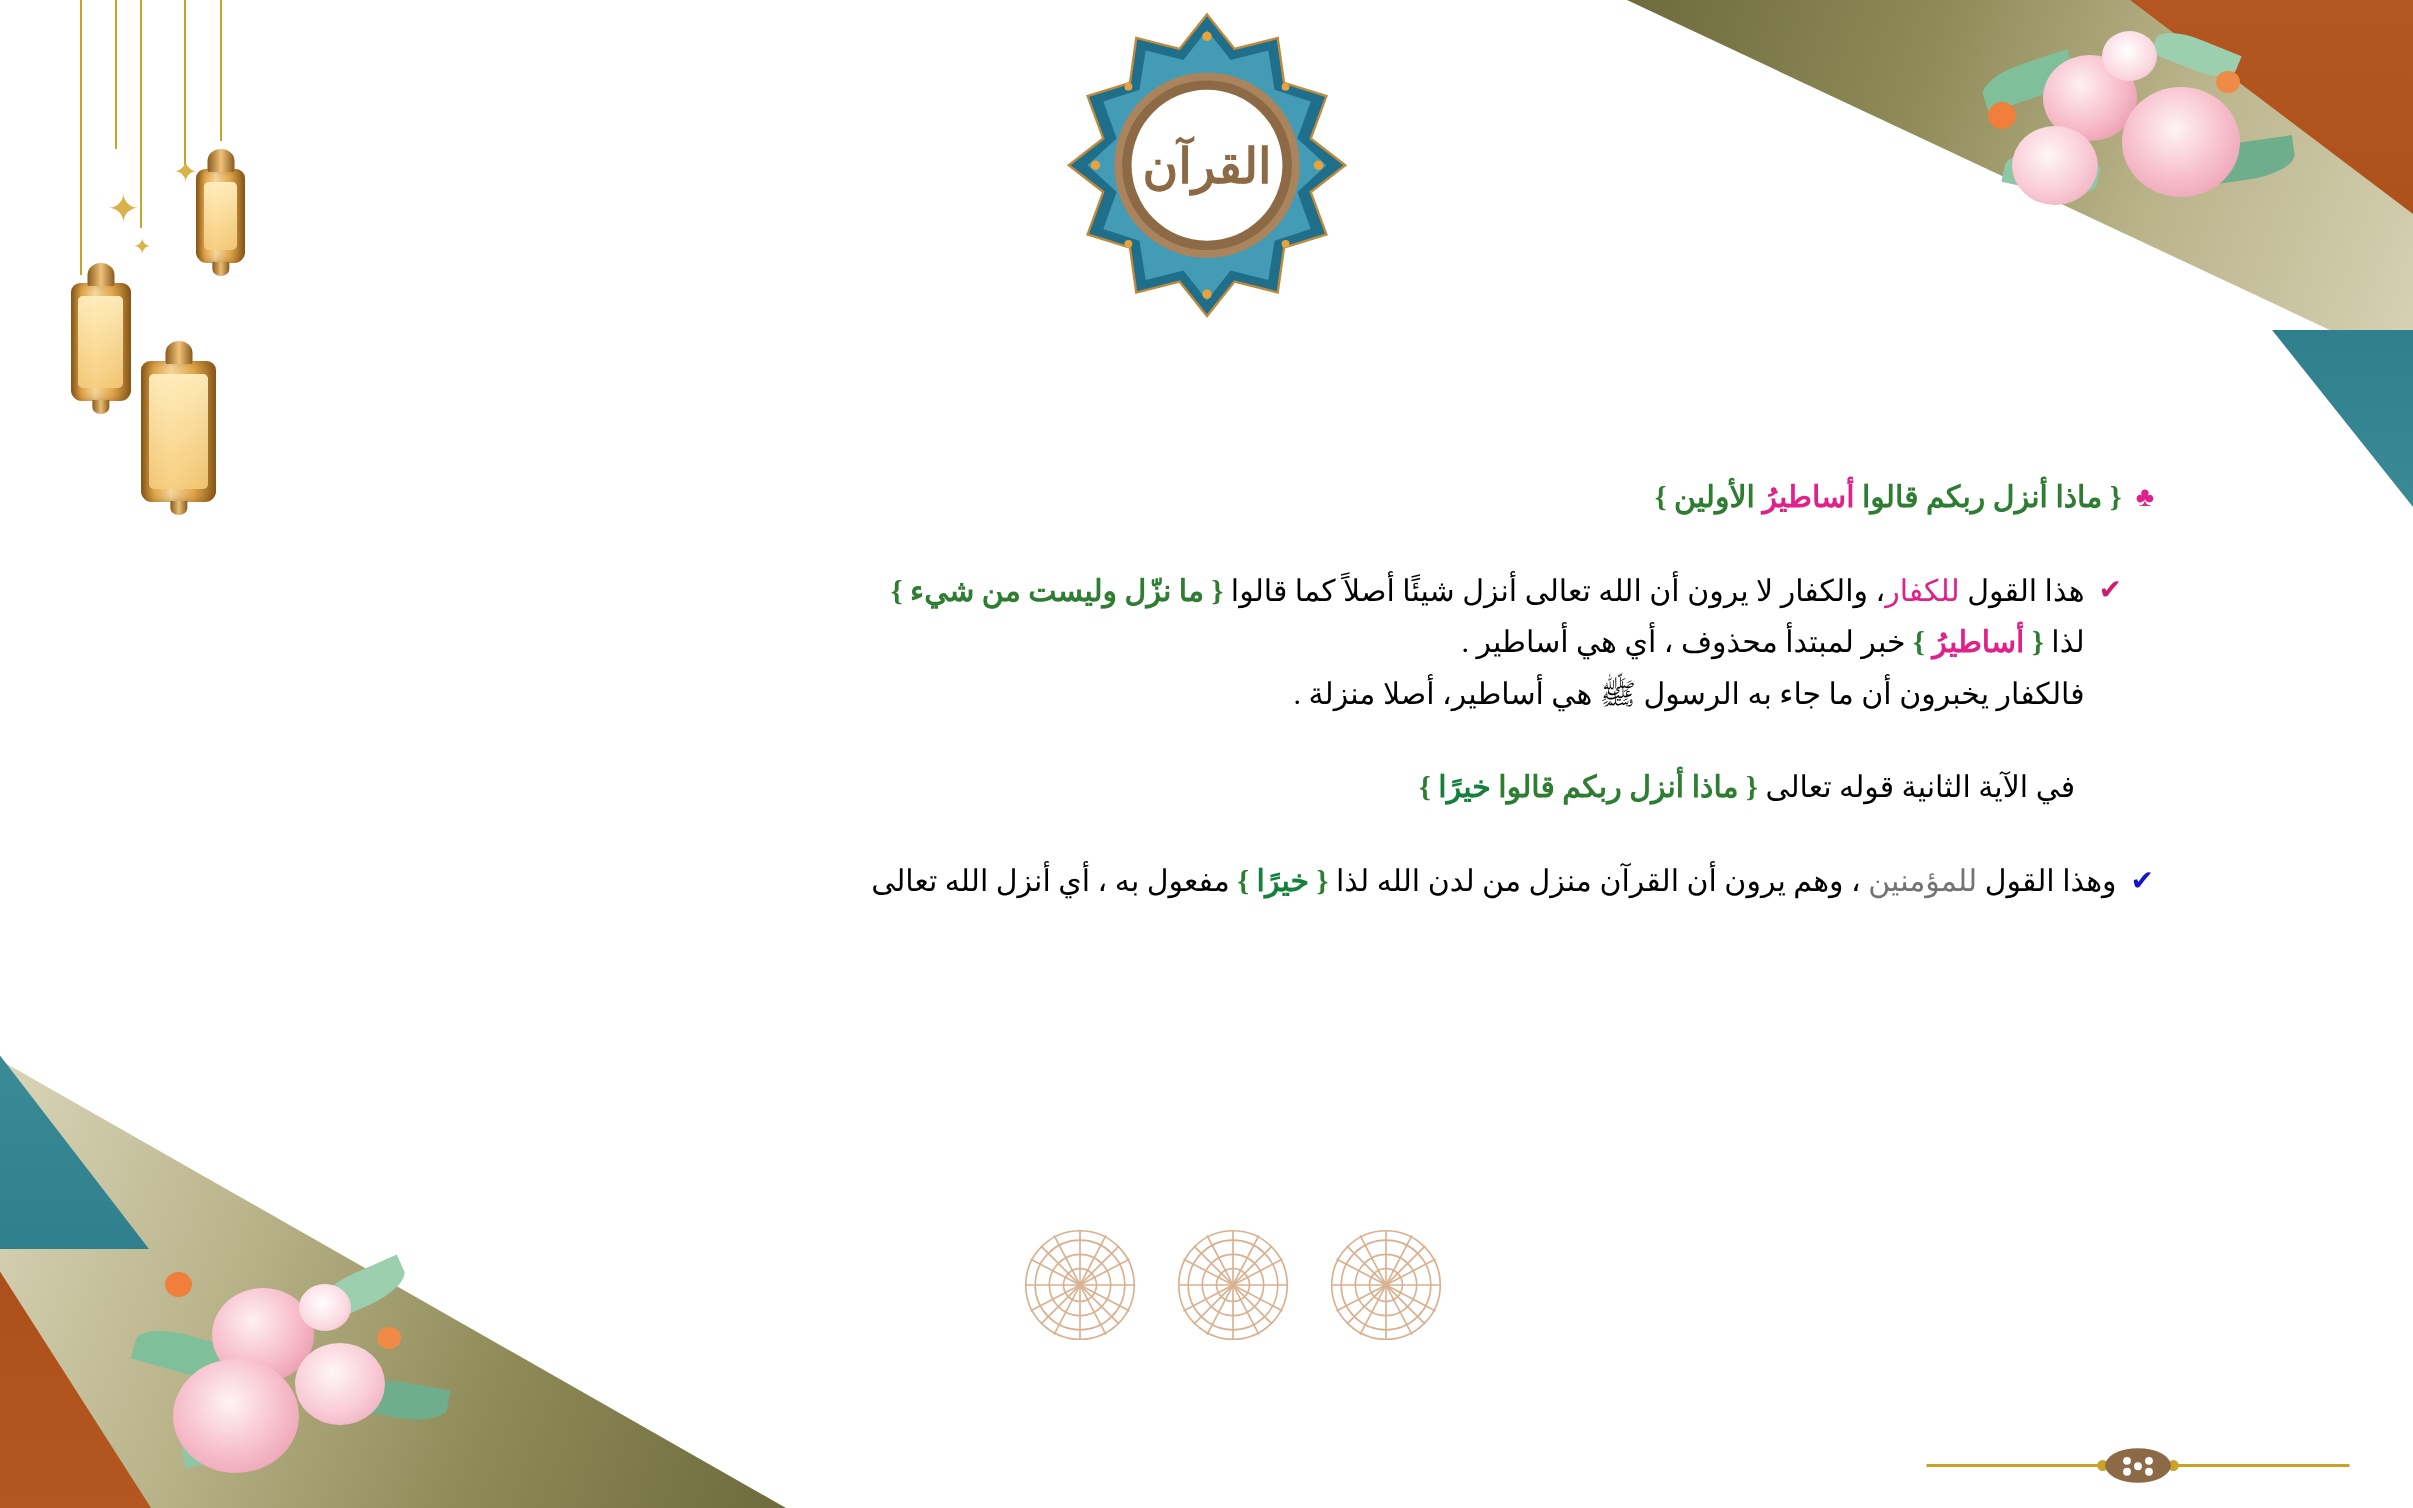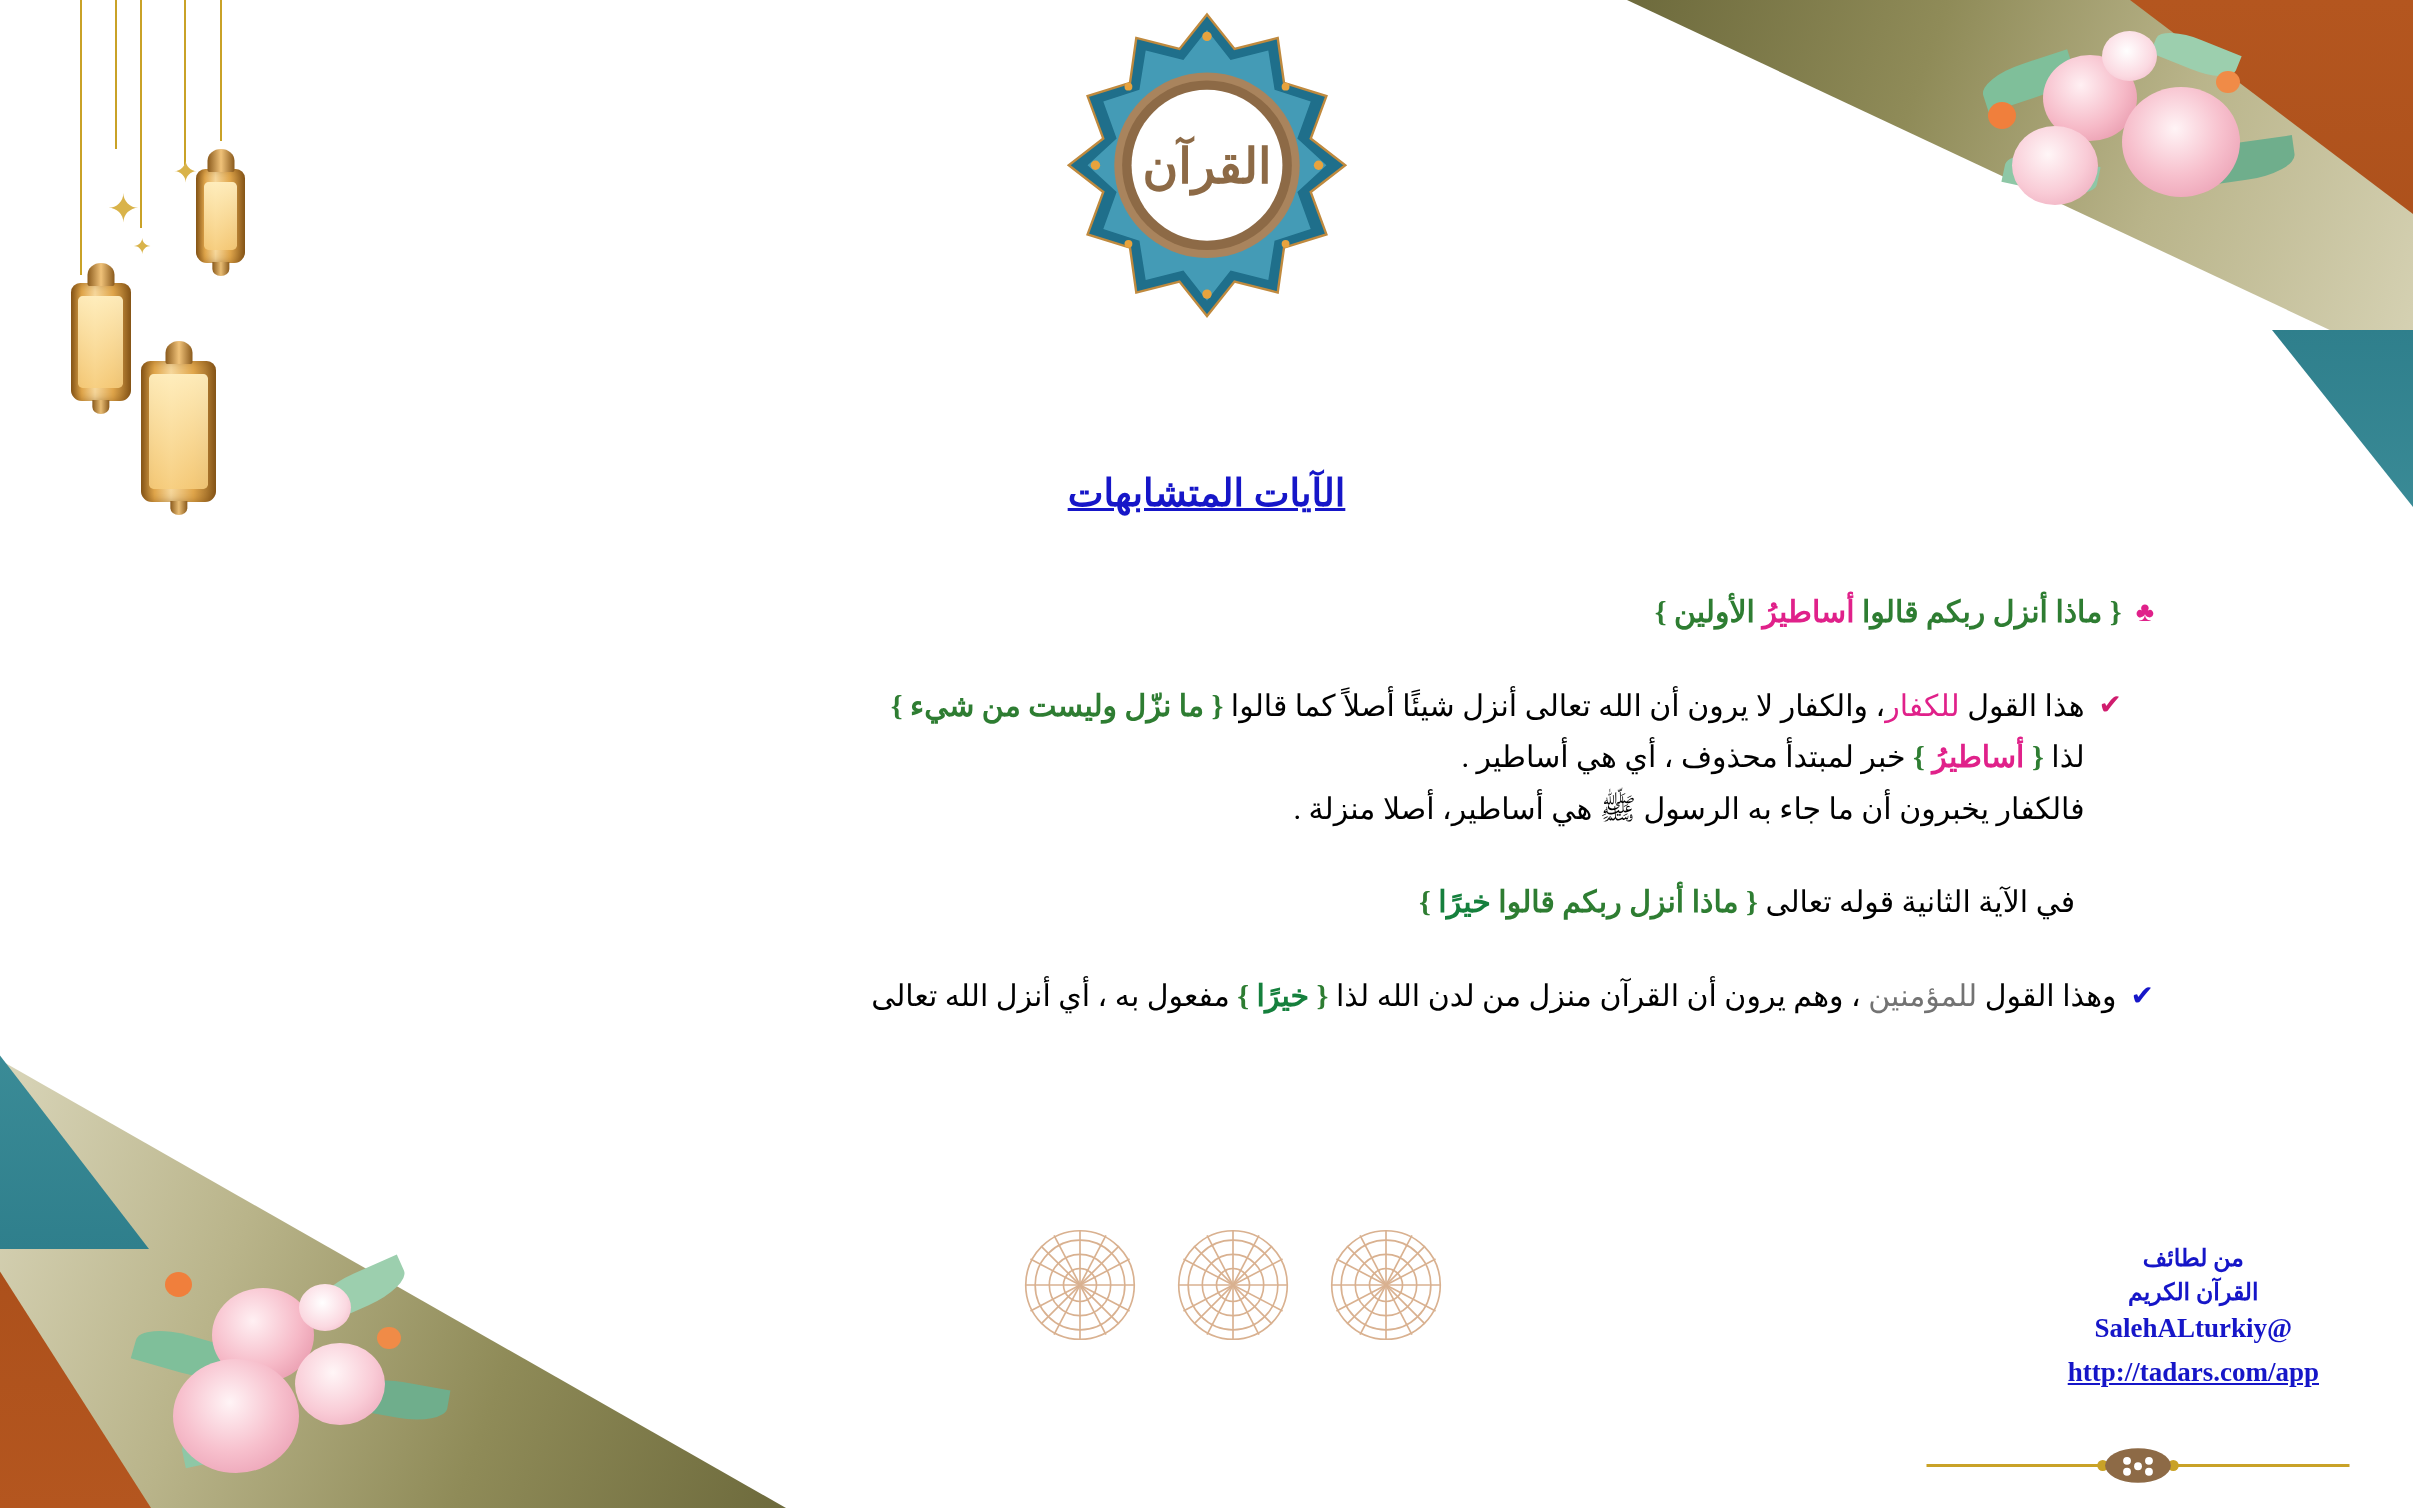--- a/index.html
+++ b/index.html
@@ -327,21 +327,20 @@
         <circle cx="210" cy="200" r="108" fill="#8d6a46"></circle>
         <circle cx="210" cy="200" r="96" fill="#ffffff"></circle>
 
         <text x="210" y="222" text-anchor="middle" font-family="'Liberation Serif', serif" font-size="62" fill="#8d6a46">القرآن</text>
       </g>
     </svg>
   </div>
 
   <div class="content">
 
-    <div class="title">الآيات المتشابهات</div>
 
     <div class="para">
       <div class="bullet b-club">♣</div>
       <div class="body">
         <span class="ayah">{ ماذا أنزل ربكم قالوا <span class="pink">أساطيرُ</span> الأولين }</span>
       </div>
     </div>
 
     <div class="para p2">
       <div class="bullet b-check">✔</div>
@@ -414,26 +413,20 @@
             <line x1="83" y1="17" x2="17" y2="83"></line>
           <line x1="28" y1="8" x2="72" y2="92"></line>
             <line x1="72" y1="8" x2="28" y2="92"></line>
           <line x1="8" y1="28" x2="92" y2="72"></line>
             <line x1="92" y1="28" x2="8" y2="72"></line>
         </g>
       </g>
     </svg>
   </div>
 
-  <div class="signature">
-    <div class="ln1">من لطائف</div>
-    <div class="ln2">القرآن الكريم</div>
-    <div class="handle">@SalehALturkiy</div>
-    <a class="link" href="#">http://tadars.com/app</a>
-  </div>
 
   <div class="divider-bar">
     <svg width="440" height="47" viewBox="0 0 560 60" aria-hidden="true">
       <line x1="10" y1="30" x2="230" y2="30" stroke="#c9a227" stroke-width="4"></line>
       <line x1="330" y1="30" x2="550" y2="30" stroke="#c9a227" stroke-width="4"></line>
       <circle cx="235" cy="30" r="7" fill="#c9a227"></circle>
       <circle cx="325" cy="30" r="7" fill="#c9a227"></circle>
       <g fill="#8d6a46">
         <ellipse cx="280" cy="30" rx="42" ry="22"></ellipse>
       </g>

